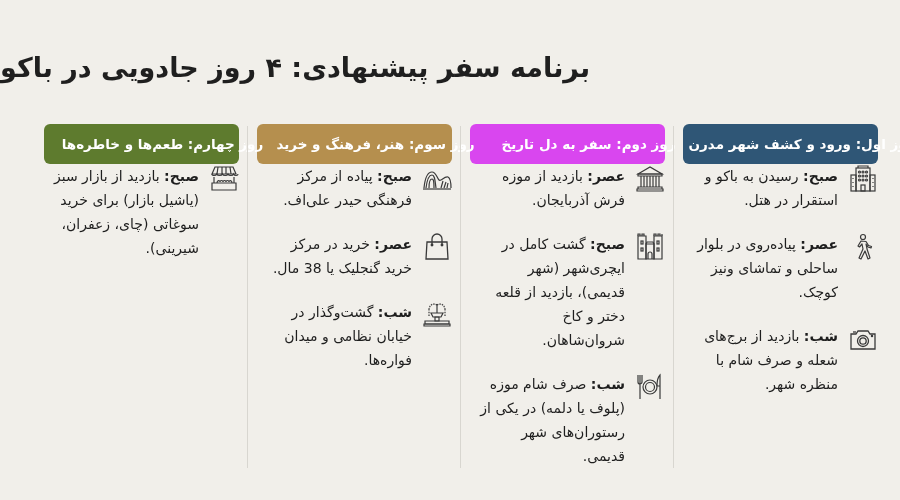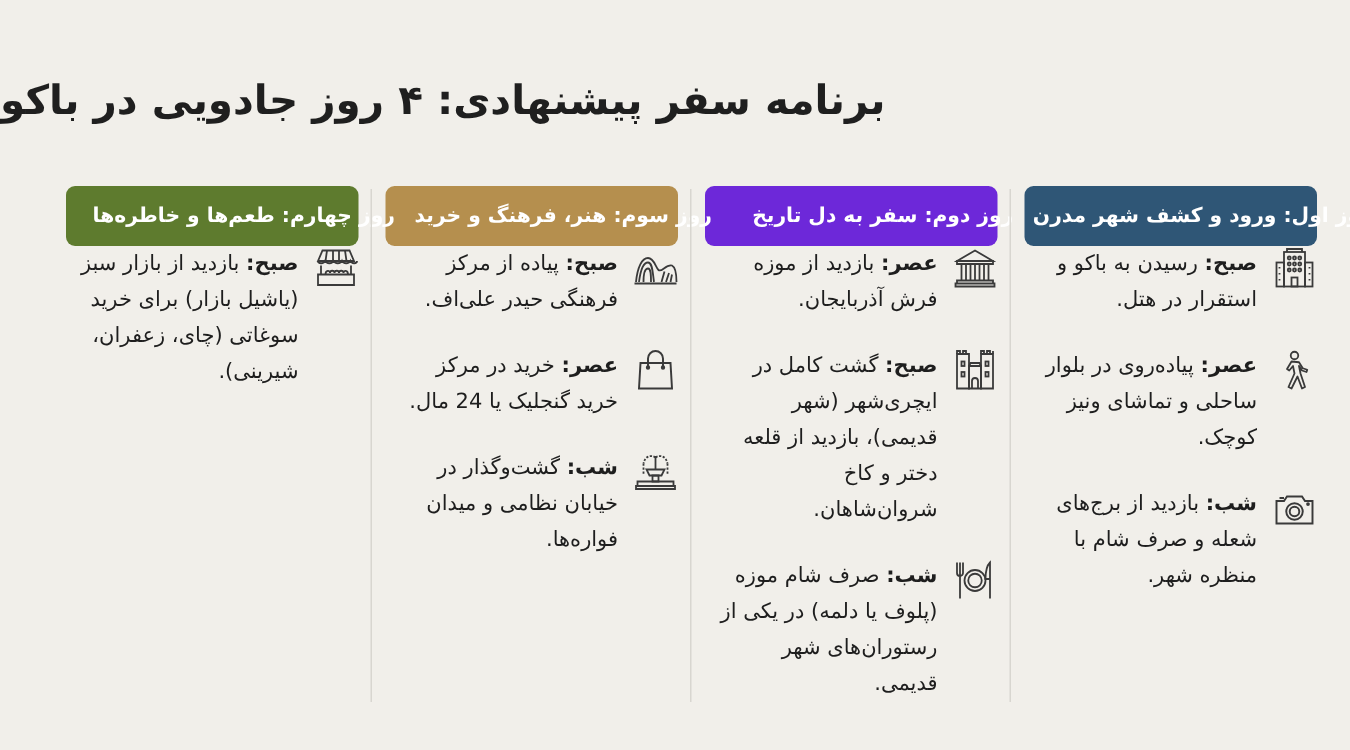--- a/index.html
+++ b/index.html
@@ -138,21 +138,21 @@
               <circle cx="24" cy="12" r=".6" fill="currentColor"></circle>
             </svg>
         </span>
         <div class="text"><b>شب:</b> <span>بازدید از برج‌های شعله و صرف شام با منظره شهر.</span></div>
       </div>
     </div>
 
   </div>
 
   <div class="col">
-    <div class="badge" style="background: #6d28d9;">روز دوم: سفر به دل تاریخ</div>
+    <div class="badge" style="background: #d946ef;">روز دوم: سفر به دل تاریخ</div>
     <div class="items">
       <div class="item">
         <span class="icon">
           <svg viewBox="0 0 30 30" fill="none" stroke="currentColor" stroke-width="1.2">
               <path d="M3 10L15 3l12 7z"></path>
               <path d="M3 10h24v2H3z"></path>
               <path d="M6 12v11M9 12v11M12 12v11M15 12v11M18 12v11M21 12v11M24 12v11"></path>
               <path d="M3 23h24v2H3zM2 25h26v2H2z"></path>
             </svg>
         </span>
@@ -207,21 +207,21 @@
       </div>
       <div class="item">
         <span class="icon">
           <svg viewBox="0 0 30 30" fill="none" stroke="currentColor" stroke-width="1.3">
               <path d="M5 10h20l1 17H4z"></path>
               <path d="M10 13V7a5 5 0 0 1 10 0v6"></path>
               <circle cx="10" cy="13" r=".8" fill="currentColor"></circle>
               <circle cx="20" cy="13" r=".8" fill="currentColor"></circle>
             </svg>
         </span>
-        <div class="text"><b>عصر:</b> <span>خرید در مرکز خرید گنجلیک یا 24 مال.</span></div>
+        <div class="text"><b>عصر:</b> <span>خرید در مرکز خرید گنجلیک یا 38 مال.</span></div>
       </div>
       <div class="item">
         <span class="icon">
           <svg viewBox="0 0 30 30" fill="none" stroke="currentColor" stroke-width="1.2">
               <path d="M15 4v9"></path>
               <path d="M15 5c-3-2-7-1-8 4M15 5c3-2 7-1 8 4" stroke-dasharray="1.5 1"></path>
               <path d="M7 9v8M23 9v8" stroke-dasharray="1.5 1.2"></path>
               <path d="M9 13h12l-2 4h-8z"></path>
               <path d="M13 17h4v4h-4z"></path>
               <path d="M3 21h24v3H3z"></path>

